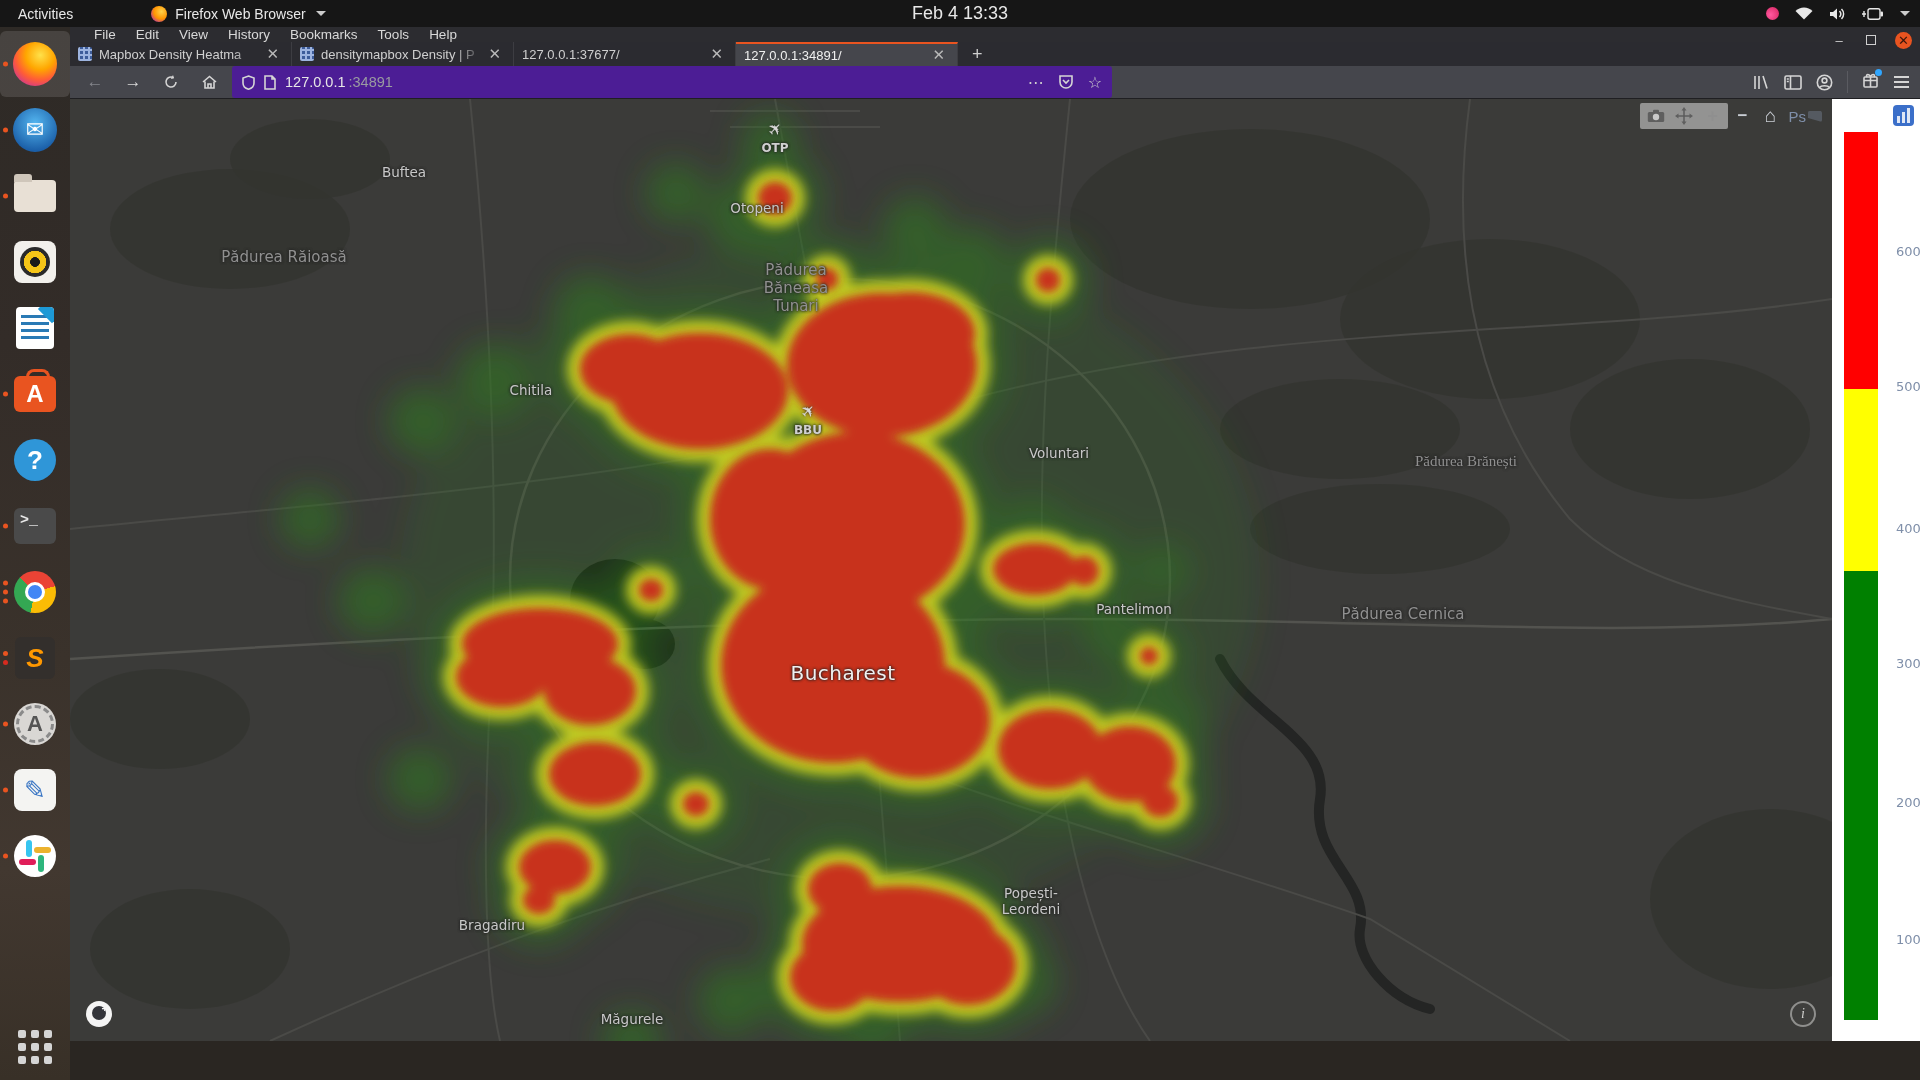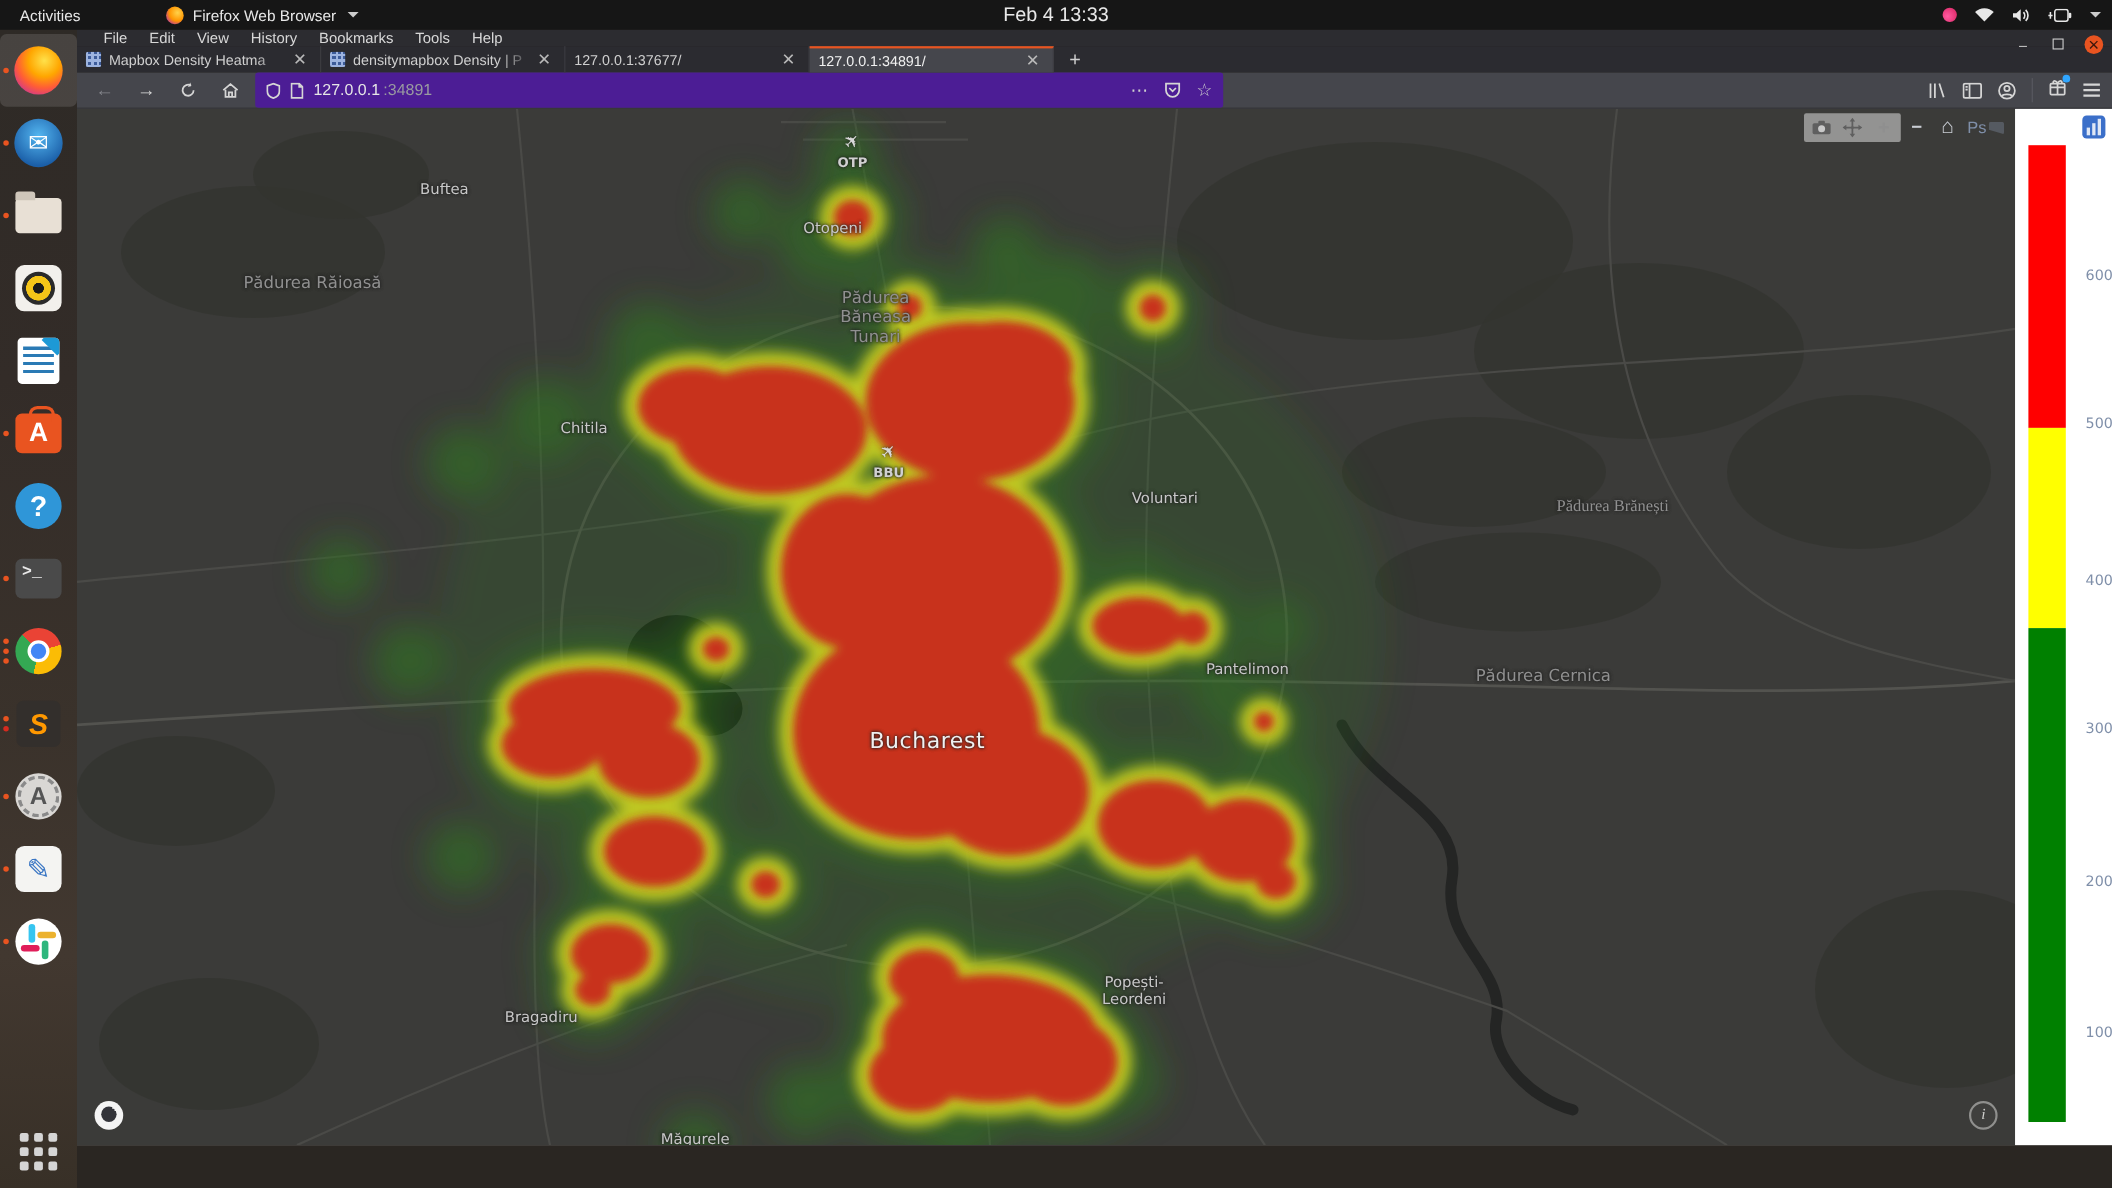--- a/index.html
+++ b/index.html
@@ -526,21 +526,21 @@
 Tunari</div>
             <div class="maplabel city" style="left: 441px; top: 291px; padding-left: 40px;">Chitila</div>
             <div class="maplabel city" style="left: 989px; top: 354px;">Voluntari</div>
             <div class="maplabel city" style="left: 1064px; top: 510px;">Pantelimon</div>
             <div class="maplabel forest" style="left: 1333px; top: 515px;">Pădurea Cernica</div>
             <div class="maplabel forest" style="left: 1396px; top: 362px; font-family: Liberation Serif, serif;">Pădurea Brănești</div>
             <div class="maplabel big" style="left: 773px; top: 574px;">Bucharest</div>
             <div class="maplabel city" style="left: 422px; top: 826px;">Bragadiru</div>
             <div class="maplabel city" style="left: 961px; top: 802px;">Popești-
 Leordeni</div>
-            <div class="maplabel city" style="left: 562px; top: 920px; margin-top: 17px;">Măgurele</div>
+            <div class="maplabel city" style="left: 562px; top: 920px;">Măgurele</div>
             <div class="plane" style="left: 705px; top: 30px;">✈</div>
             <div class="maplabel airport" style="left: 705px; top: 49px;">OTP</div>
             <div class="plane" style="left: 738px; top: 312px;">✈</div>
             <div class="maplabel airport" style="left: 738px; top: 331px;">BBU</div>
           </div>
 
         <div id="modebar">
           <span class="group" id="mb-group">
               <span class="mb-btn">
                 <svg width="18" height="14" viewBox="0 0 18 14">

